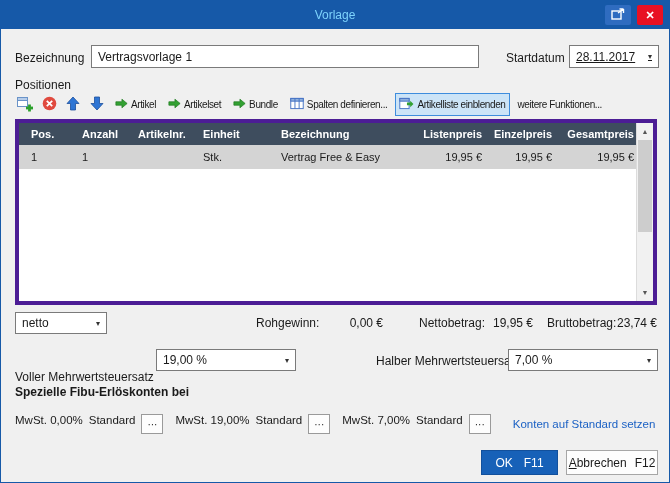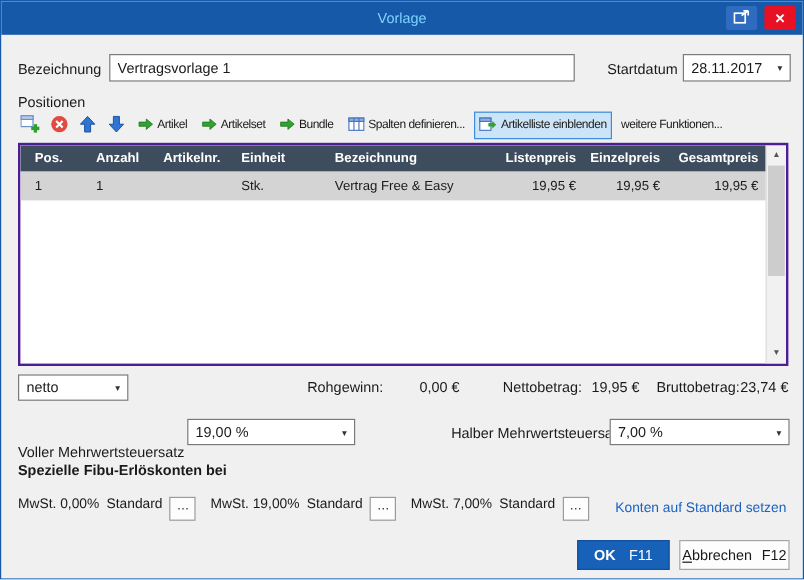--- a/index.html
+++ b/index.html
@@ -43,21 +43,21 @@
     font:inherit; padding:0 6px; color:#1a1a1a;
   }
   .inp-bezeichnung { left:90px; top:16px; width:388px; height:23px; }
 
   .combo {
     position:absolute; border:1px solid #7a7a7a; background:#fff;
     display:flex; align-items:center; justify-content:space-between;
     padding:0 6px; cursor:pointer;
   }
   .combo .caret { font-size:8px; color:#333; margin-left:6px; }
-  .cmb-startdatum { left:568px; top:16px; width:90px;  height:23px; }
+  .cmb-startdatum { left:568px; top:16px; width:90px;  height:23px;text-decoration:underline; }
   .cmb-netto      { left:14px;  top:283px; width:92px;  height:22px; }
   .cmb-voller     { left:155px; top:320px; width:140px; height:22px; }
   .cmb-halber     { left:507px; top:320px; width:150px; height:22px; }
 
   
   .toolbar {
     position:absolute; left:14px; top:63px; width:644px; height:25px;
     display:flex; align-items:center; gap:4px; overflow:hidden;
     font-size:10px; letter-spacing:-0.4px;
   }
@@ -66,21 +66,21 @@
     height:23px; display:flex; align-items:center; gap:3px; padding:0 3px;
     white-space:nowrap; flex:0 0 auto; border:1px solid transparent; cursor:pointer;
   }
   .tbtn.active { background:var(--toolbar-active-bg,#cce4f7); border-color:var(--toolbar-active-border,#3e8ddd); }
   .caret-sm { font-size:7px; letter-spacing:0; margin-left:1px; }
   .toolbar svg { flex:0 0 auto; }
 
   
   .ptable {
     position:absolute; left:14px; top:90px; width:642px; height:186px;
-    background:#fff; border:2px solid #4c1d95; overflow:hidden;
+    background:#fff; border:4px solid #4c1d95; overflow:hidden;
   }
   .thead { display:flex; height:22px; background:var(--table-header,#3e4d5e); color:#fff; font-weight:bold; font-size:11px; }
   .th, .td { overflow:hidden; white-space:nowrap; padding-left:12px; }
   .th { line-height:22px; }
   .trow { display:flex; height:24px; background:var(--row-selected,#d4d4d4); font-size:11px; color:#1a1a1a; }
   .td { line-height:24px; }
   .c0{width:51px} .c1{width:56px} .c2{width:65px} .c3{width:78px} .c4{width:146px}
   .c5{width:75px} .c6{width:70px} .c7{width:82px}
   .num { text-align:right; padding-left:0; padding-right:8px; }
 
@@ -114,21 +114,21 @@
     display:flex; align-items:center; justify-content:center; font-size:10px; cursor:pointer;
   }
   .std-link { color:var(--link-blue,#1b61c4); margin-left:10px; cursor:pointer; }
 
   
   .btn { position:absolute; display:flex; align-items:center; justify-content:center; cursor:pointer; font-size:12px; }
   .btn-ok {
     left:480px; top:421px; width:77px; height:25px; gap:11px;
     background:var(--ok-blue,#1761b8); border:1px solid #12509c; color:#fff;
   }
-  .btn-ok .main { font-weight:bold; }
+  .btn-ok .main { font-weight:normal; }
   .btn-cancel {
     left:565px; top:421px; width:92px; height:25px; gap:8px;
     background:#fdfdfd; border:1px solid #a6a6a6; color:#1a1a1a;
   }
   .accel { text-decoration:underline; }
 </style>
 </head>
 <body>
 
 <div class="window">

